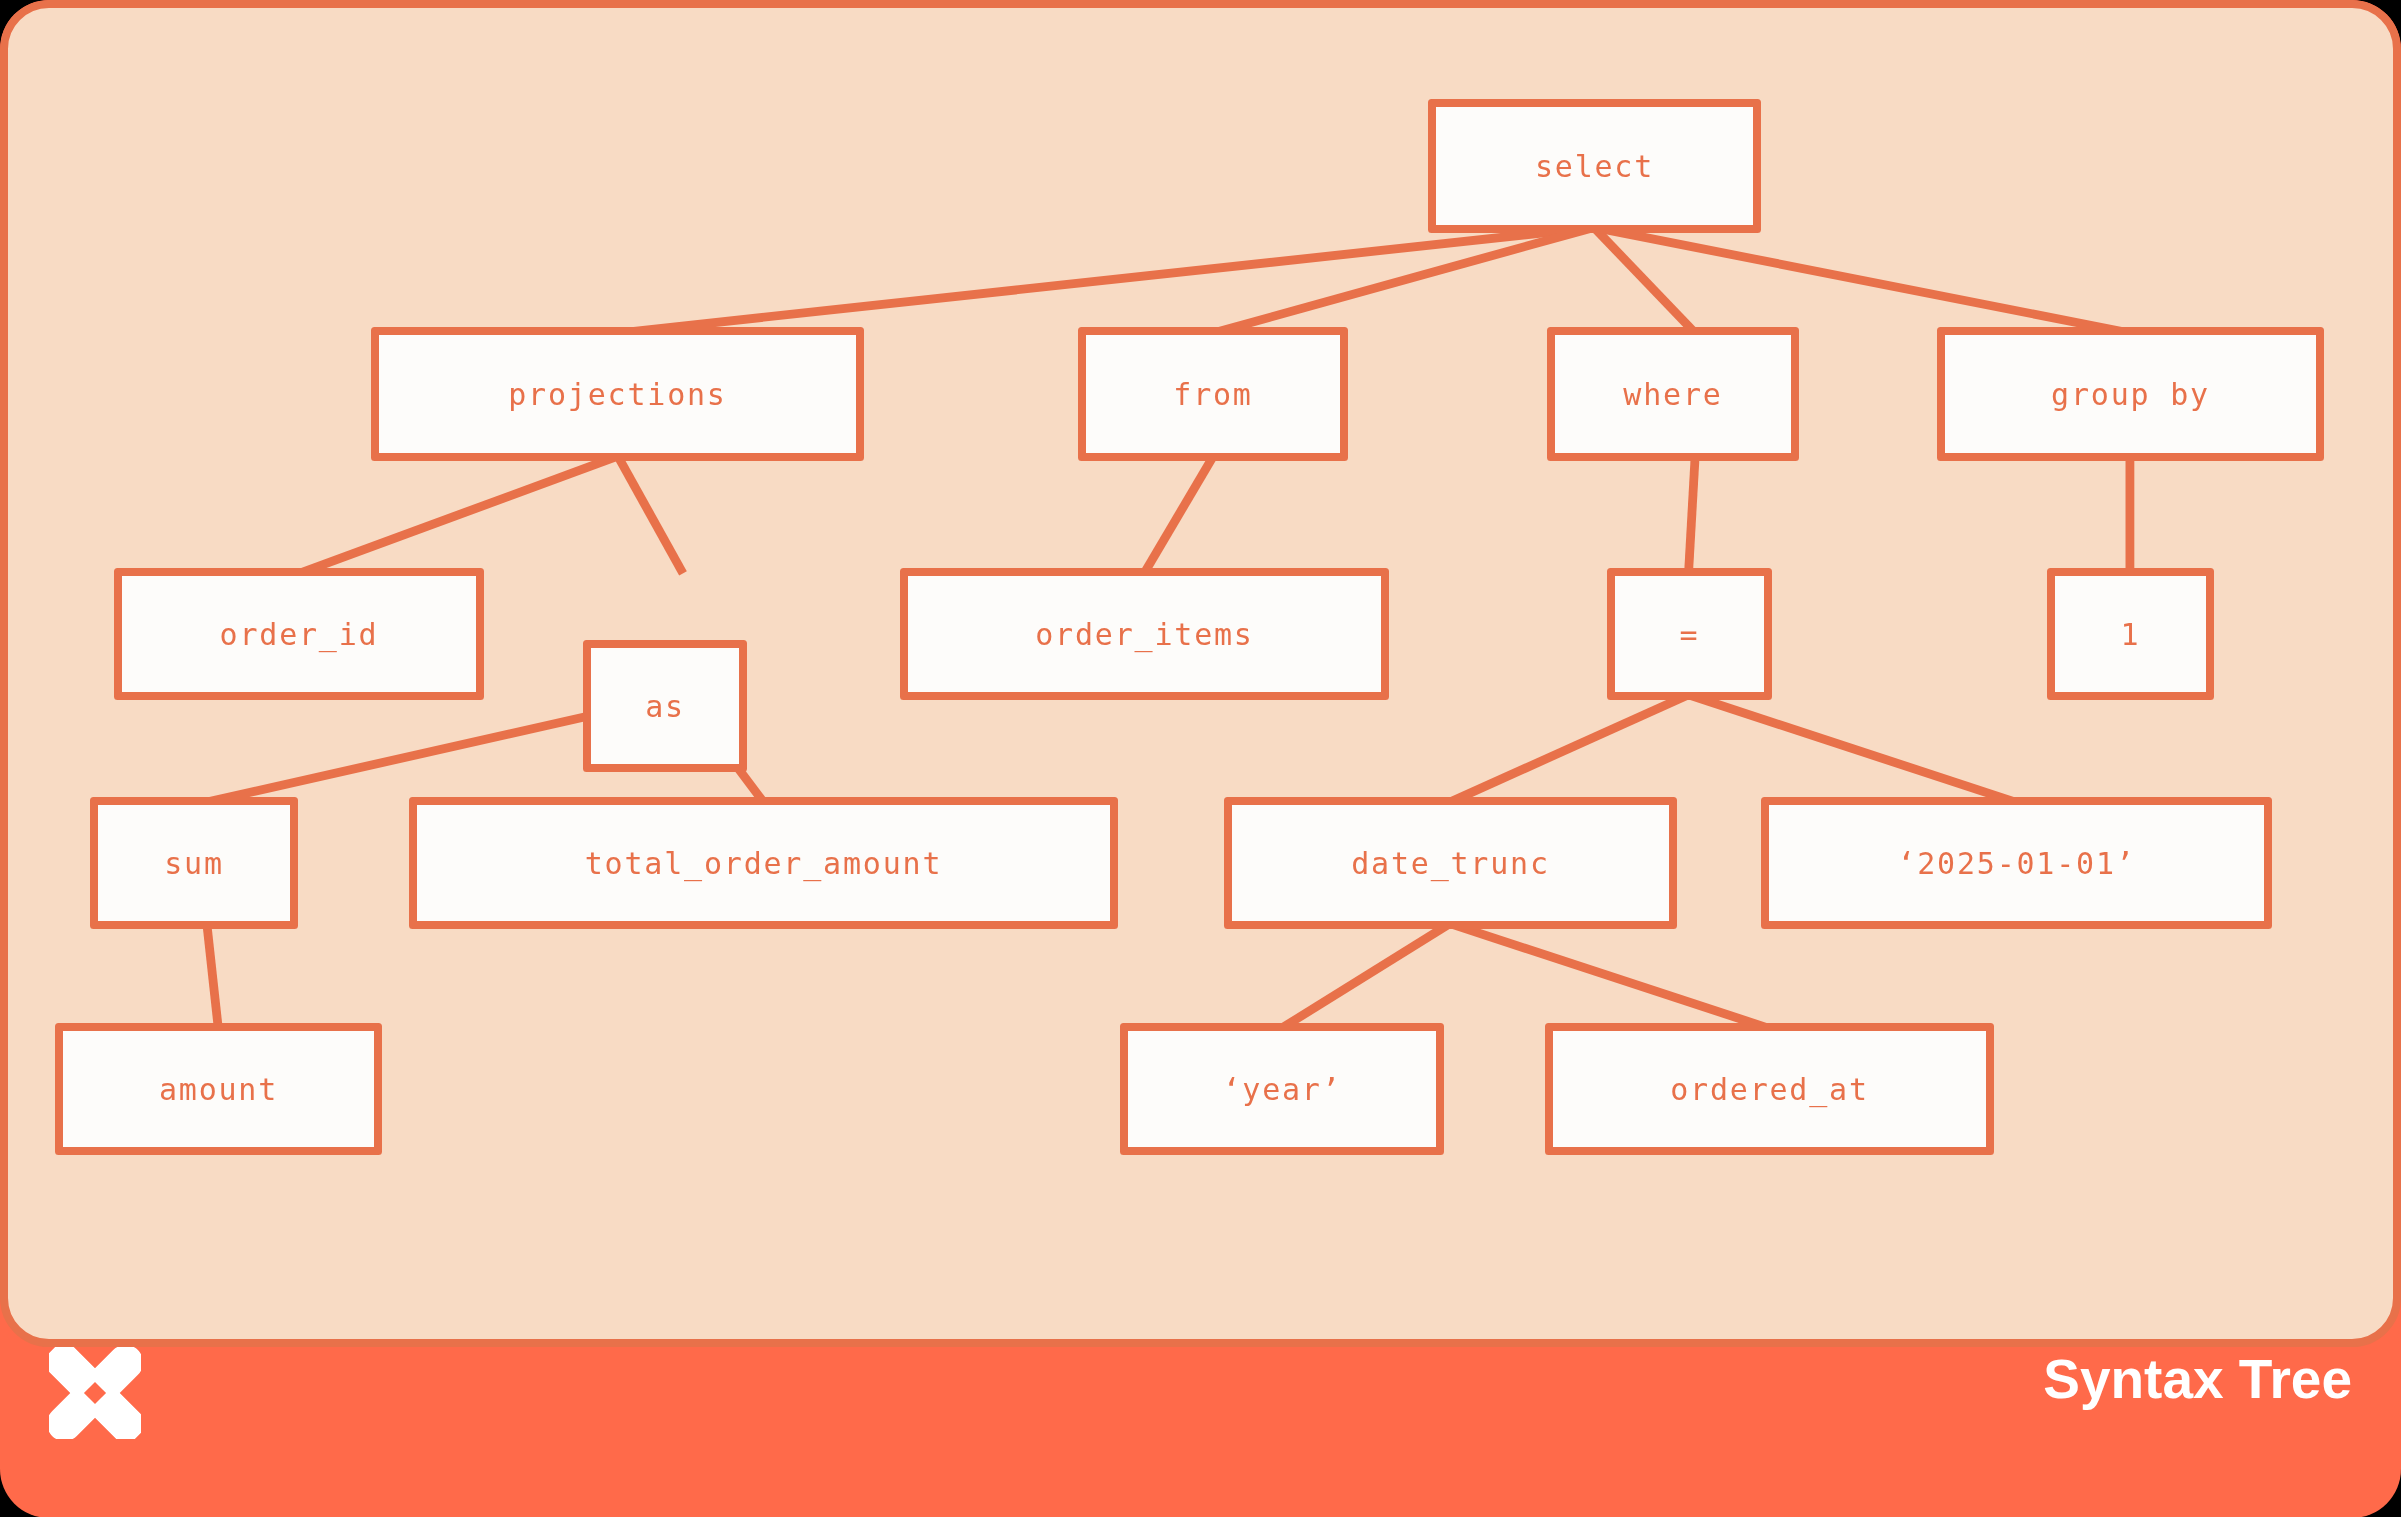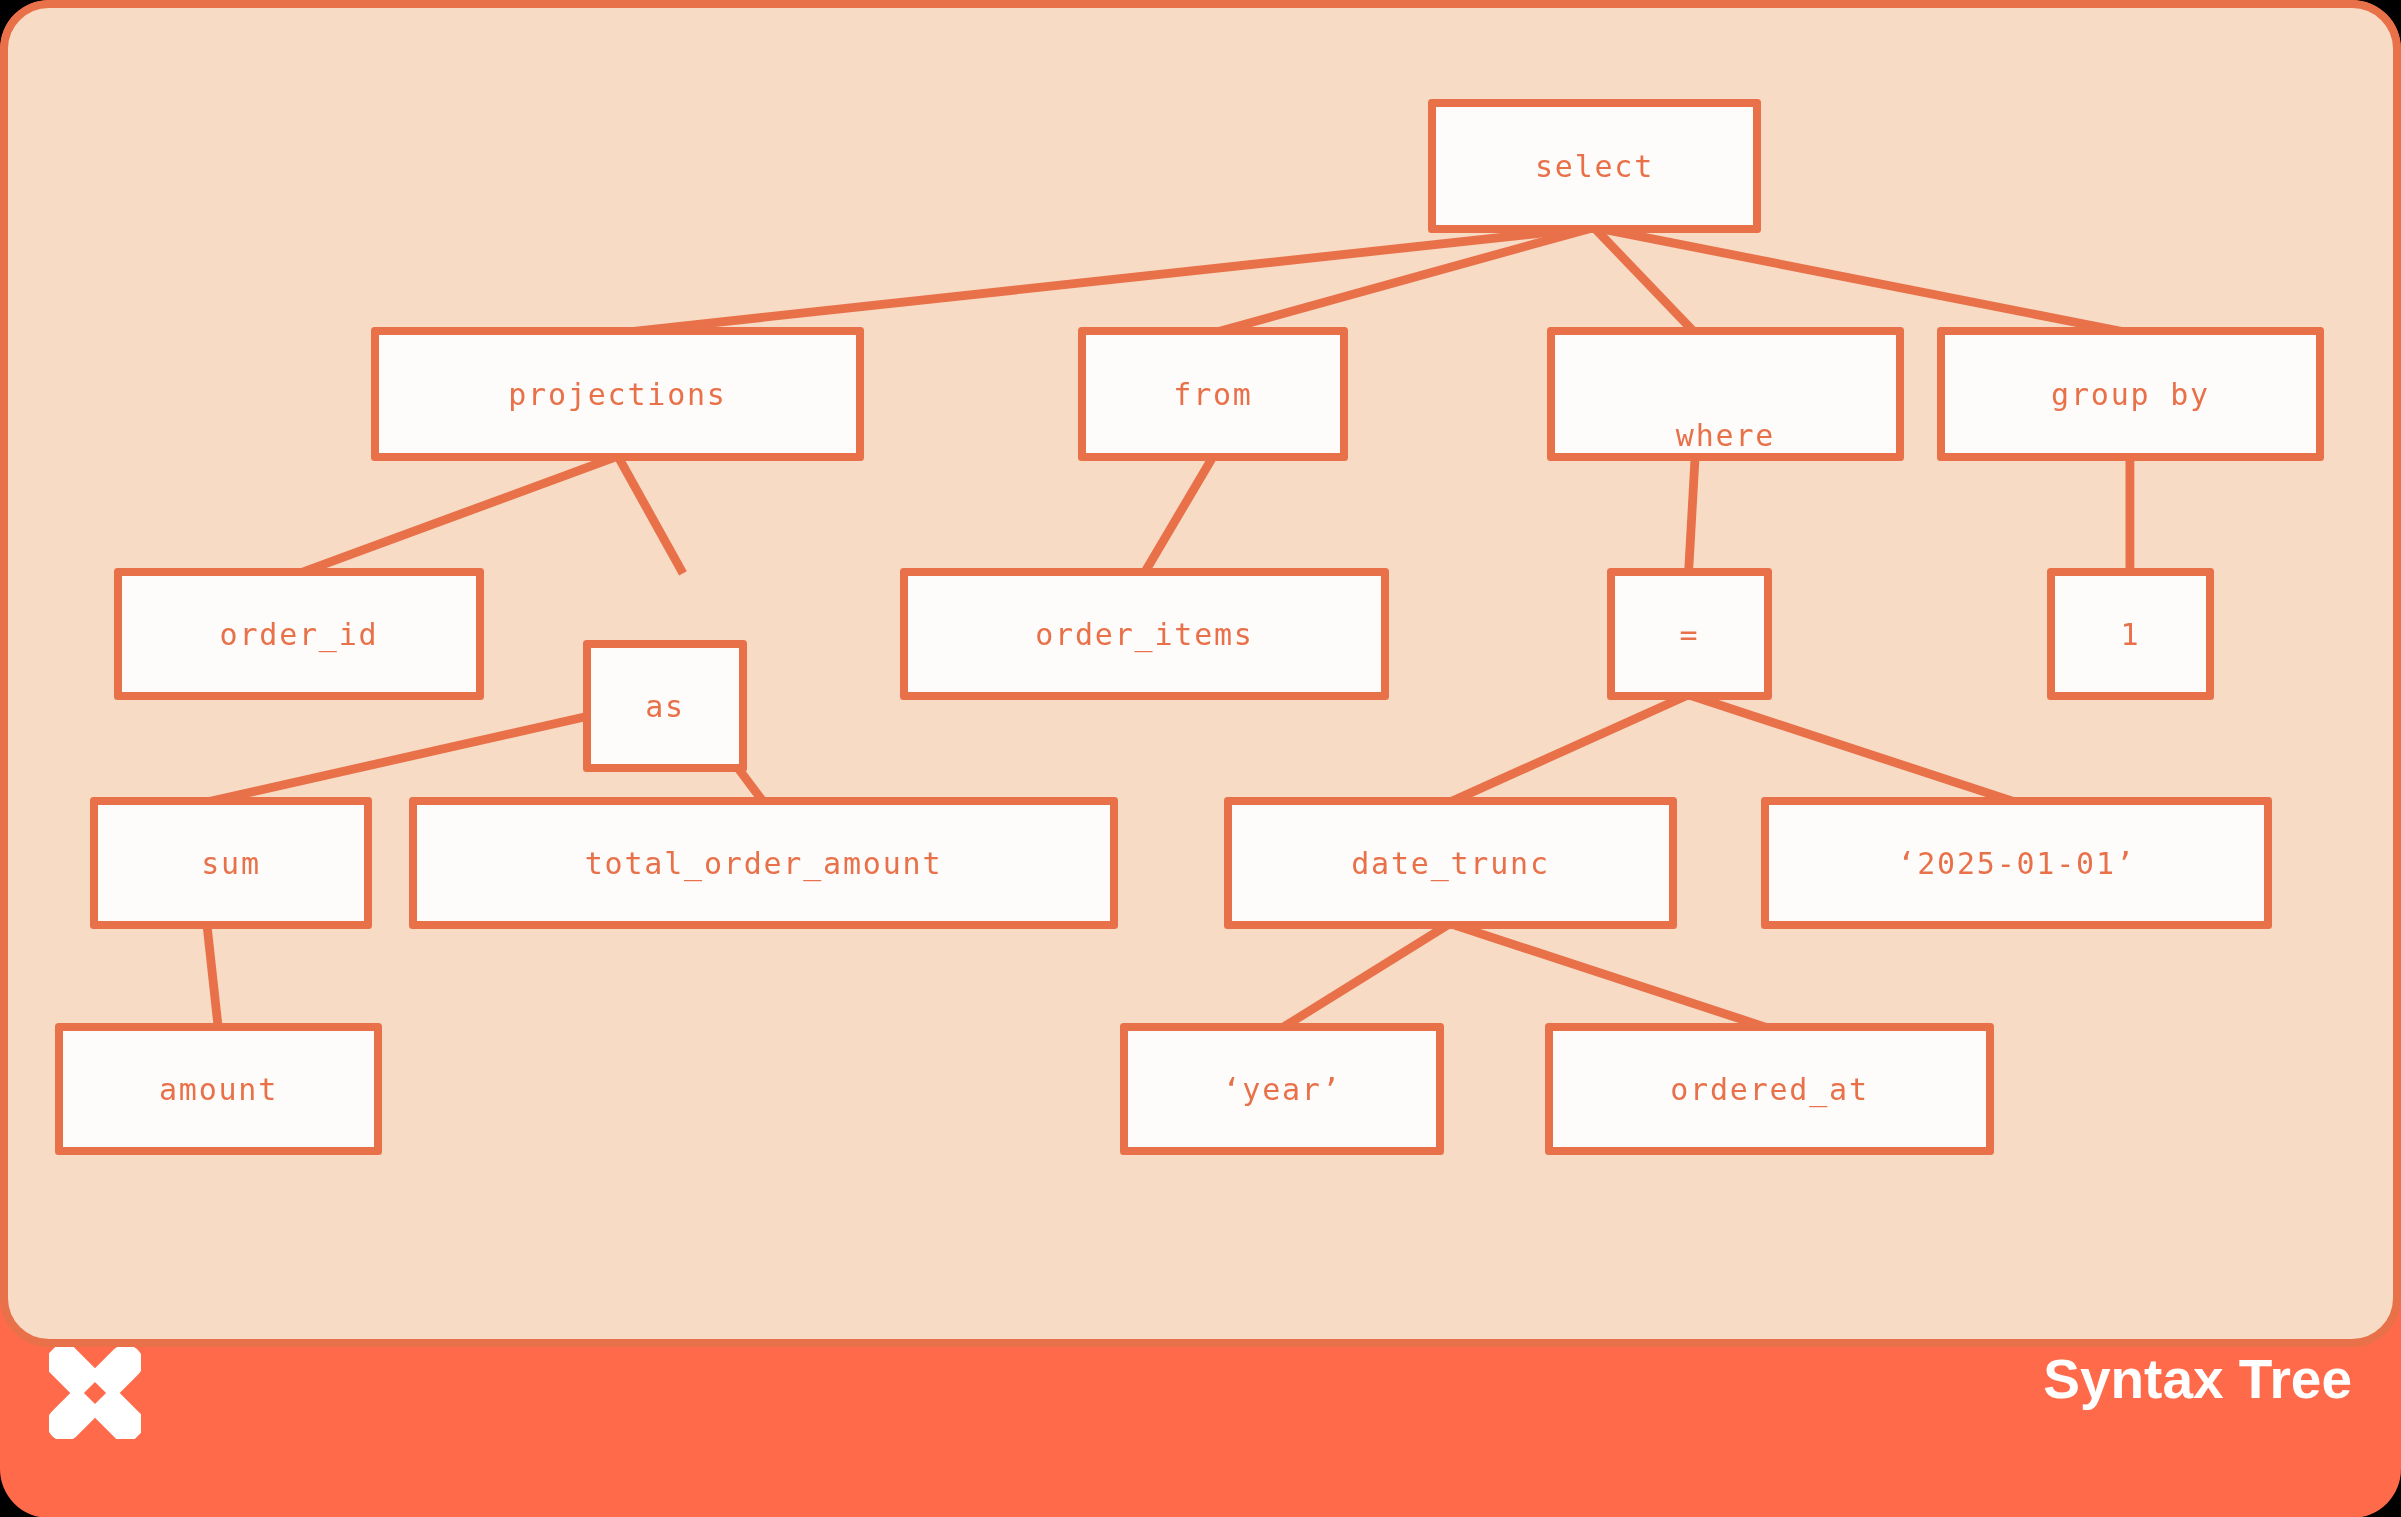--- a/index.html
+++ b/index.html
@@ -59,42 +59,42 @@
     <div class="nodes-layer">
         <div class="node" style="left: 1428px; top: 99px; width: 333px; height: 134px;">
           <span>select</span>
         </div>
         <div class="node" style="left: 371px; top: 327px; width: 493px; height: 134px;">
           <span>projections</span>
         </div>
         <div class="node" style="left: 1078px; top: 327px; width: 270px; height: 134px;">
           <span>from</span>
         </div>
-        <div class="node" style="left: 1547px; top: 327px; width: 357px; height: 134px; align-items: flex-end;">
+        <div class="node" style="left: 1547px; top: 327px; width: 252px; height: 134px;">
           <span>where</span>
         </div>
         <div class="node" style="left: 114px; top: 568px; width: 370px; height: 132px;">
           <span>order_id</span>
         </div>
         <div class="node" style="left: 1937px; top: 327px; width: 387px; height: 134px;">
           <span>group by</span>
         </div>
         <div class="node" style="left: 583px; top: 600px; width: 164px; height: 132px; margin-top: 40px;">
           <span>as</span>
         </div>
         <div class="node" style="left: 900px; top: 568px; width: 489px; height: 132px;">
           <span>order_items</span>
         </div>
         <div class="node" style="left: 1607px; top: 568px; width: 165px; height: 132px;">
           <span>=</span>
         </div>
         <div class="node" style="left: 2047px; top: 568px; width: 167px; height: 132px;">
           <span>1</span>
         </div>
-        <div class="node" style="left: 90px; top: 797px; width: 282px; height: 132px;">
+        <div class="node" style="left: 90px; top: 797px; width: 208px; height: 132px;">
           <span>sum</span>
         </div>
         <div class="node" style="left: 409px; top: 797px; width: 709px; height: 132px;">
           <span>total_order_amount</span>
         </div>
         <div class="node" style="left: 1224px; top: 797px; width: 453px; height: 132px;">
           <span>date_trunc</span>
         </div>
         <div class="node" style="left: 1761px; top: 797px; width: 511px; height: 132px;">
           <span>‘2025-01-01’</span>

